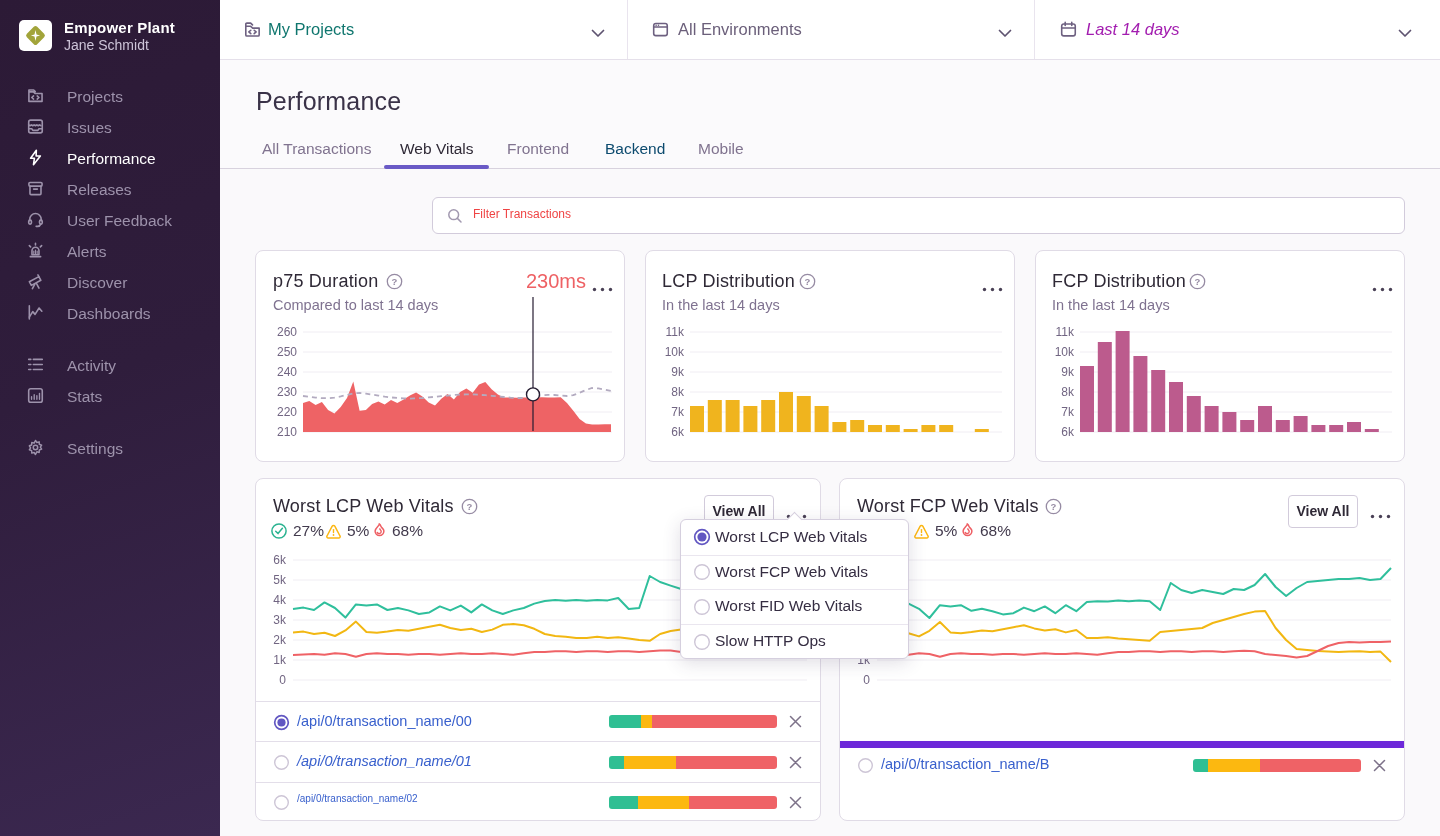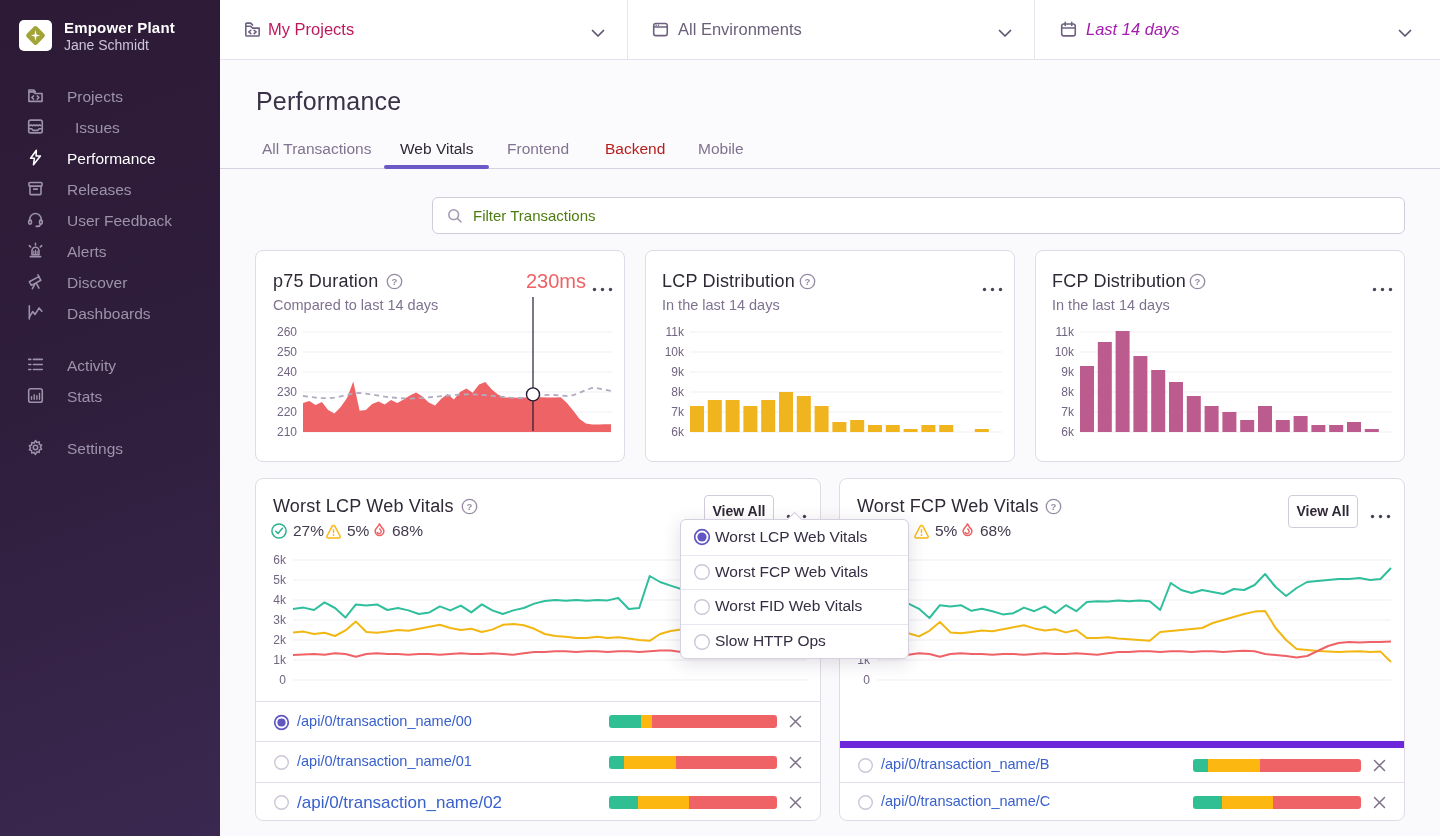--- a/index.html
+++ b/index.html
@@ -13,21 +13,21 @@
 
 <div class="abs" style="left:220px;top:0;width:1220px;height:60px;background:#fff;border-bottom:1px solid #e5e0ea;">
   <div class="abs" style="left:407px;top:0;width:1px;height:59px;background:#e9e4ee;"></div>
   <div class="abs" style="left:814px;top:0;width:1px;height:59px;background:#e9e4ee;"></div>
   <div class="abs" style="left:24px;top:21px;"><svg width="17" height="17" viewBox="0 0 17 17" style="">
           <g transform="scale(1.06)">
             <path d="M1.7 5 h4.6 l1.9 1.7 h6.1 v6.5 a1 1 0 0 1-1 1 h-10.6 a1 1 0 0 1-1-1 z M1.7 5 v-2 a1 1 0 0 1 1-1 h3.6 l1.7 1.7" stroke="#6d6080" stroke-width="1.5" fill="none" stroke-linecap="round" stroke-linejoin="round"></path>
             <path d="M6.4 8.7 l-1.8 1.6 1.8 1.6 M9.6 8.7 l1.8 1.6 -1.8 1.6" stroke="#6d6080" stroke-width="1.5" fill="none" stroke-linecap="round" stroke-linejoin="round"></path>
           </g>
         </svg></div>
-  <div class="abs" style="left:48px;top:20px;font-size:16.5px;color:#be185d;">My Projects</div>
+  <div class="abs" style="left:48px;top:20px;font-size:16.5px;color:#0f766e;">My Projects</div>
   <div class="abs" style="left:371px;top:25px;"><svg width="14" height="11" viewBox="0 0 14 11" style="">
           <path d="M1.5 2.5 L7 8 L12.5 2.5" stroke="#5e5370" stroke-width="1.7" fill="none" stroke-linecap="round" stroke-linejoin="round"></path>
         </svg></div>
   <div class="abs" style="left:432px;top:21px;"><svg width="17" height="17" viewBox="0 0 17 17" style="">
           <g transform="scale(1.06)">
             <rect x="1.6" y="2.4" width="12.8" height="11.4" rx="2" stroke="#6d6080" stroke-width="1.5" fill="none" stroke-linecap="round" stroke-linejoin="round"></rect>
             <path d="M1.6 5.7 h12.8 M3.9 4.05 h0.01 M6.1 4.05 h0.01" stroke="#6d6080" stroke-width="1.5" fill="none" stroke-linecap="round" stroke-linejoin="round"></path>
           </g>
         </svg></div>
   <div class="abs" style="left:458px;top:20px;font-size:16.5px;color:#6b5f7a;">All Environments</div>
@@ -44,31 +44,31 @@
   <div class="abs" style="left:1178px;top:25px;"><svg width="14" height="11" viewBox="0 0 14 11" style="">
           <path d="M1.5 2.5 L7 8 L12.5 2.5" stroke="#5e5370" stroke-width="1.7" fill="none" stroke-linecap="round" stroke-linejoin="round"></path>
         </svg></div>
 </div>
 
 <div class="abs" style="left:220px;top:60px;width:1220px;height:109px;background:#fbfafc;border-bottom:1px solid #d8d2de;">
   <div class="abs" style="left:36px;top:27px;font-size:25px;color:#3a3248;font-weight:400;letter-spacing:.2px;">Performance</div>
   <div class="abs" style="left:42px;top:80px;font-size:15.5px;color:#80738f;">All Transactions</div>
   <div class="abs" style="left:180px;top:80px;font-size:15.5px;color:#2f2936;">Web Vitals</div>
   <div class="abs" style="left:287px;top:80px;font-size:15.5px;color:#80738f;">Frontend</div>
-  <div class="abs" style="left:385px;top:80px;font-size:15.5px;color:#b91c1c;">Backend</div>
+  <div class="abs" style="left:385px;top:80px;font-size:15.5px;color:#0c4a6e;">Backend</div>
   <div class="abs" style="left:478px;top:80px;font-size:15.5px;color:#80738f;">Mobile</div>
   <div class="abs" style="left:164px;top:105px;width:105px;height:4px;background:#6a5ac6;border-radius:2px;"></div>
 </div>
 
 <div class="btn" style="left:432px;top:197px;width:973px;height:37px;border-radius:6px;">
   <div class="abs" style="left:14px;top:10px;"><svg width="16" height="16" viewBox="0 0 16 16" style="">
           <circle cx="6.7" cy="6.7" r="4.9" stroke="#a299b0" stroke-width="1.5" fill="none"></circle>
           <path d="M10.4 10.4 L14 14" stroke="#a299b0" stroke-width="1.5" stroke-linecap="round"></path>
         </svg></div>
-  <div class="abs" style="left:40px;top:9px;font-size:15px;color:#4d7c0f;">Filter Transactions</div>
+  <div class="abs" style="left:40px;top:9px;font-size:12px;color:#ef4444;">Filter Transactions</div>
 </div>
 
 <div class="card" style="left:255px;top:250px;width:370px;height:212px;">
   <div class="abs ttl" style="left:17px;top:20px;">p75 Duration</div>
   <div class="abs" style="left:130px;top:22px;"><svg width="17" height="17" viewBox="0 0 17 17" style="">
           <circle cx="8.5" cy="8.5" r="7.2" stroke="#968ba3" stroke-width="1.3" fill="none"></circle>
           <text x="8.5" y="12" font-size="9.5" font-weight="bold" fill="#968ba3" text-anchor="middle" font-family="Liberation Sans, sans-serif">?</text>
         </svg></div>
   <div class="abs" style="left:220px;top:19px;width:110px;text-align:right;font-size:20px;color:#ee6164;">230ms</div>
   <div class="abs" style="left:336px;top:27px;"><svg width="21" height="5" viewBox="0 0 21 5" style="">
@@ -245,35 +245,35 @@
           <div style="position:absolute;left:43px;top:0;bottom:0;width:125px;background:#ef6266;"></div>
         </div>
         <div style="position:absolute;left:532px;top:50%;margin-top:-7.5px;"><svg width="15" height="15" viewBox="0 0 15 15" style="">
             <path d="M2.5 2.5 L12.5 12.5 M12.5 2.5 L2.5 12.5" stroke="#7d7289" stroke-width="1.5" stroke-linecap="round"></path>
           </svg></div>
       </div>
       <div style="position:absolute;left:0;right:0;top:262.4px;height:40.4px;border-top:1px solid #e3dee9;">
         <div style="position:absolute;left:17px;top:50%;margin-top:-8px;"><svg width="17.0" height="17.0" viewBox="0 0 17.0 17.0" style="">
             <circle cx="8.5" cy="8.5" r="6.8" fill="#fff" stroke="#cdc5d6" stroke-width="1.4"></circle>
           </svg></div>
-        <div style="position:absolute;left:41px;top:50%;margin-top:-9px;font-size:14.5px;color:#3960cd;">/api/0/transaction_name/01</div>
+        <div style="position:absolute;left:41px;top:50%;margin-top:-9px;font-size:14.5px;color:#3960cd;font-style:italic;">/api/0/transaction_name/01</div>
         <div style="position:absolute;left:353px;top:50%;margin-top:-6.5px;width:168px;height:13px;border-radius:3px;overflow:hidden;">
           <div style="position:absolute;left:0;top:0;bottom:0;width:15px;background:#2fbf93;"></div>
           <div style="position:absolute;left:15px;top:0;bottom:0;width:52px;background:#fcb810;"></div>
           <div style="position:absolute;left:67px;top:0;bottom:0;width:101px;background:#ef6266;"></div>
         </div>
         <div style="position:absolute;left:532px;top:50%;margin-top:-7.5px;"><svg width="15" height="15" viewBox="0 0 15 15" style="">
             <path d="M2.5 2.5 L12.5 12.5 M12.5 2.5 L2.5 12.5" stroke="#7d7289" stroke-width="1.5" stroke-linecap="round"></path>
           </svg></div>
       </div>
       <div style="position:absolute;left:0;right:0;top:302.8px;height:40.4px;border-top:1px solid #e3dee9;">
         <div style="position:absolute;left:17px;top:50%;margin-top:-8px;"><svg width="17.0" height="17.0" viewBox="0 0 17.0 17.0" style="">
             <circle cx="8.5" cy="8.5" r="6.8" fill="#fff" stroke="#cdc5d6" stroke-width="1.4"></circle>
           </svg></div>
-        <div style="position:absolute;left:41px;top:50%;margin-top:-9px;font-size:17px;color:#3960cd;">/api/0/transaction_name/02</div>
+        <div style="position:absolute;left:41px;top:50%;margin-top:-9px;font-size:10px;color:#3960cd;">/api/0/transaction_name/02</div>
         <div style="position:absolute;left:353px;top:50%;margin-top:-6.5px;width:168px;height:13px;border-radius:3px;overflow:hidden;">
           <div style="position:absolute;left:0;top:0;bottom:0;width:29px;background:#2fbf93;"></div>
           <div style="position:absolute;left:29px;top:0;bottom:0;width:51px;background:#fcb810;"></div>
           <div style="position:absolute;left:80px;top:0;bottom:0;width:88px;background:#ef6266;"></div>
         </div>
         <div style="position:absolute;left:532px;top:50%;margin-top:-7.5px;"><svg width="15" height="15" viewBox="0 0 15 15" style="">
             <path d="M2.5 2.5 L12.5 12.5 M12.5 2.5 L2.5 12.5" stroke="#7d7289" stroke-width="1.5" stroke-linecap="round"></path>
           </svg></div>
       </div>
 </div>
@@ -333,34 +333,20 @@
         <div style="position:absolute;left:41px;top:50%;margin-top:-9px;font-size:14.5px;color:#3960cd;">/api/0/transaction_name/B</div>
         <div style="position:absolute;left:353px;top:50%;margin-top:-6.5px;width:168px;height:13px;border-radius:3px;overflow:hidden;">
           <div style="position:absolute;left:0;top:0;bottom:0;width:15px;background:#2fbf93;"></div>
           <div style="position:absolute;left:15px;top:0;bottom:0;width:52px;background:#fcb810;"></div>
           <div style="position:absolute;left:67px;top:0;bottom:0;width:101px;background:#ef6266;"></div>
         </div>
         <div style="position:absolute;left:532px;top:50%;margin-top:-7.5px;"><svg width="15" height="15" viewBox="0 0 15 15" style="">
             <path d="M2.5 2.5 L12.5 12.5 M12.5 2.5 L2.5 12.5" stroke="#7d7289" stroke-width="1.5" stroke-linecap="round"></path>
           </svg></div>
       </div>
-      <div style="position:absolute;left:0;right:0;top:302.8px;height:40.4px;border-top:1px solid #e3dee9;">
-        <div style="position:absolute;left:17px;top:50%;margin-top:-8px;"><svg width="17.0" height="17.0" viewBox="0 0 17.0 17.0" style="">
-            <circle cx="8.5" cy="8.5" r="6.8" fill="#fff" stroke="#cdc5d6" stroke-width="1.4"></circle>
-          </svg></div>
-        <div style="position:absolute;left:41px;top:50%;margin-top:-9px;font-size:14.5px;color:#3960cd;">/api/0/transaction_name/C</div>
-        <div style="position:absolute;left:353px;top:50%;margin-top:-6.5px;width:168px;height:13px;border-radius:3px;overflow:hidden;">
-          <div style="position:absolute;left:0;top:0;bottom:0;width:29px;background:#2fbf93;"></div>
-          <div style="position:absolute;left:29px;top:0;bottom:0;width:51px;background:#fcb810;"></div>
-          <div style="position:absolute;left:80px;top:0;bottom:0;width:88px;background:#ef6266;"></div>
-        </div>
-        <div style="position:absolute;left:532px;top:50%;margin-top:-7.5px;"><svg width="15" height="15" viewBox="0 0 15 15" style="">
-            <path d="M2.5 2.5 L12.5 12.5 M12.5 2.5 L2.5 12.5" stroke="#7d7289" stroke-width="1.5" stroke-linecap="round"></path>
-          </svg></div>
-      </div>
 </div>
 
 <div class="abs" style="left:0;top:0;width:220px;height:836px;background:linear-gradient(160deg,#2c1a36 0%,#2f1d3c 45%,#3b2850 100%);">
   <div class="abs" style="left:19px;top:20px;width:33px;height:31px;background:#fff;border-radius:5px;">
     <svg width="33" height="31" viewBox="0 0 33 31" style="">
           <rect x="9.2" y="8.2" width="14.6" height="14.6" rx="2.4" fill="#a2a43a" transform="rotate(45 16.5 15.5)"></rect>
           <path d="M16.5 10.1 L17.5 14.5 L21.1 15.5 L17.5 16.5 L16.5 20.9 L15.5 16.5 L11.9 15.5 L15.5 14.5 Z" fill="#fff"></path>
         </svg>
   </div>
   <div class="abs" style="left:64px;top:19px;font-size:15px;font-weight:bold;color:#fff;letter-spacing:.2px;">Empower Plant</div>
@@ -371,21 +357,21 @@
             <path d="M6.2 8.4 l-1.7 1.5 1.7 1.5 M9.6 8.4 l1.7 1.5 -1.7 1.5" stroke="#9d92ab" stroke-width="1.5" fill="none" stroke-linecap="round" stroke-linejoin="round"></path>
           </g>
         </svg></div>
       <div style="position:absolute;left:67px;top:85.5px;font-size:15.5px;line-height:22px;color:#9d92ab;">Projects</div>
       <div style="position:absolute;left:27px;top:118.0px;"><svg width="17" height="17" viewBox="0 0 17 17" style="">
           <g transform="scale(1.06)">
             <rect x="1.6" y="2" width="12.8" height="12" rx="1.8" stroke="#9d92ab" stroke-width="1.5" fill="none" stroke-linecap="round" stroke-linejoin="round"></rect>
             <path d="M1.6 6.4 l1.2 0.9 1.3-0.9 1.3 0.9 1.3-0.9 1.3 0.9 1.3-0.9 1.3 0.9 1.3-0.9 1.2 0.9 M1.6 10.2 h2.9 l1 1.5 h4.8 l1-1.5 h3.1" stroke="#9d92ab" stroke-width="1.5" fill="none" stroke-linecap="round" stroke-linejoin="round"></path>
           </g>
         </svg></div>
-      <div style="position:absolute;left:67px;top:116.5px;font-size:15.5px;line-height:22px;color:#9d92ab;margin-left:8px;">Issues</div>
+      <div style="position:absolute;left:67px;top:116.5px;font-size:15.5px;line-height:22px;color:#9d92ab;">Issues</div>
       <div style="position:absolute;left:27px;top:149.0px;"><svg width="17" height="17" viewBox="0 0 17 17" style="">
           <g transform="scale(1.06)">
             <path d="M8.8 1.2 L3.4 8.8 H7 L6.1 14.8 L12.6 6.6 H8.6 Z" stroke="#ffffff" stroke-width="1.5" fill="none" stroke-linecap="round" stroke-linejoin="round"></path>
           </g>
         </svg></div>
       <div style="position:absolute;left:67px;top:147.5px;font-size:15.5px;line-height:22px;color:#ffffff;font-weight:400;">Performance</div>
       <div style="position:absolute;left:27px;top:180.0px;"><svg width="17" height="17" viewBox="0 0 17 17" style="">
           <g transform="scale(1.06)">
             <rect x="1.8" y="2.4" width="12.4" height="3.4" rx="1" stroke="#9d92ab" stroke-width="1.5" fill="none" stroke-linecap="round" stroke-linejoin="round"></rect>
             <path d="M2.8 5.8 v7 a1 1 0 0 0 1 1 h8.4 a1 1 0 0 0 1-1 v-7 M6.2 8.6 h3.6" stroke="#9d92ab" stroke-width="1.5" fill="none" stroke-linecap="round" stroke-linejoin="round"></path>

